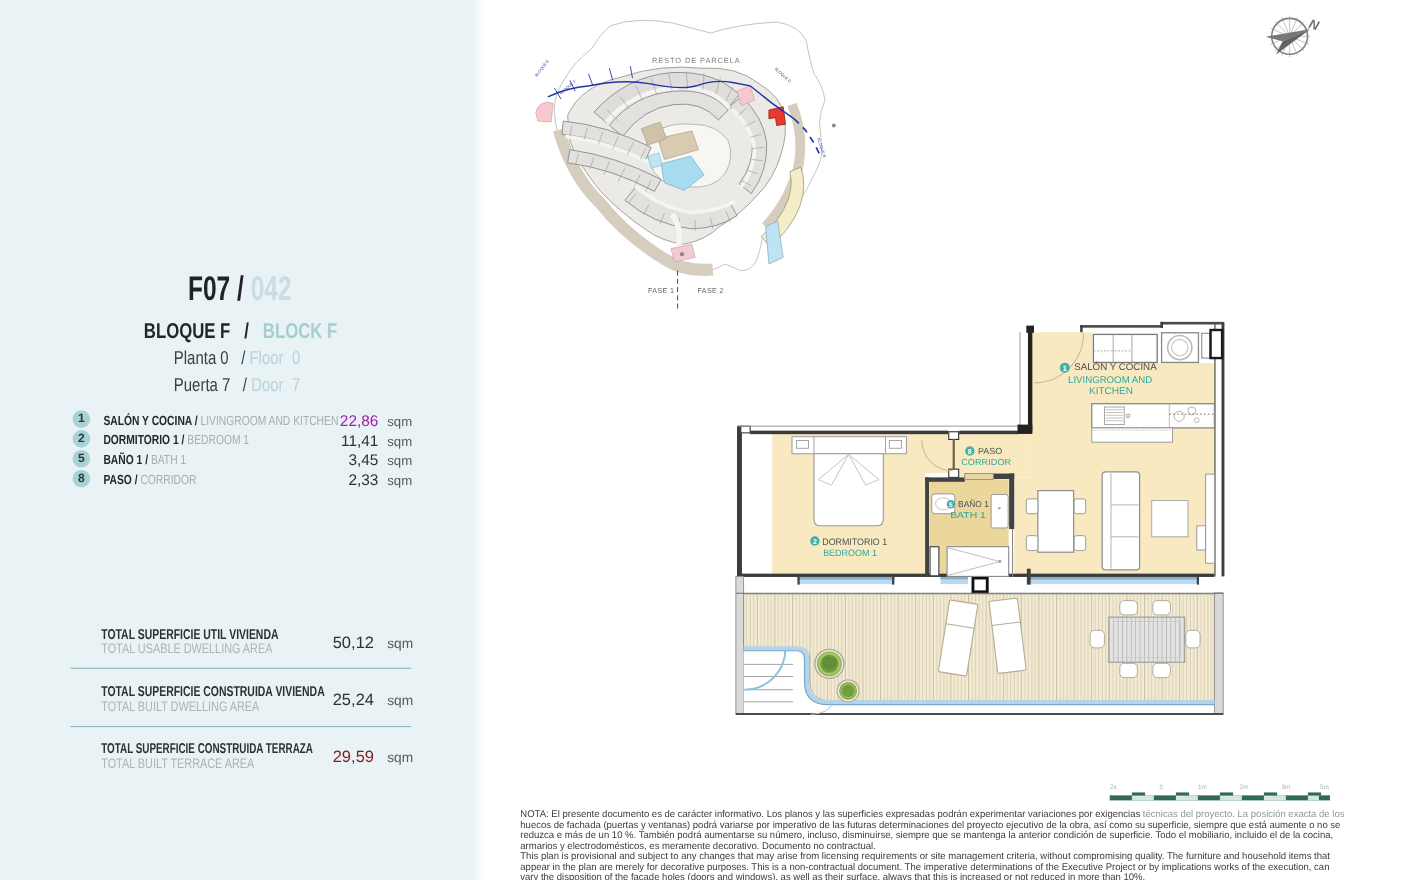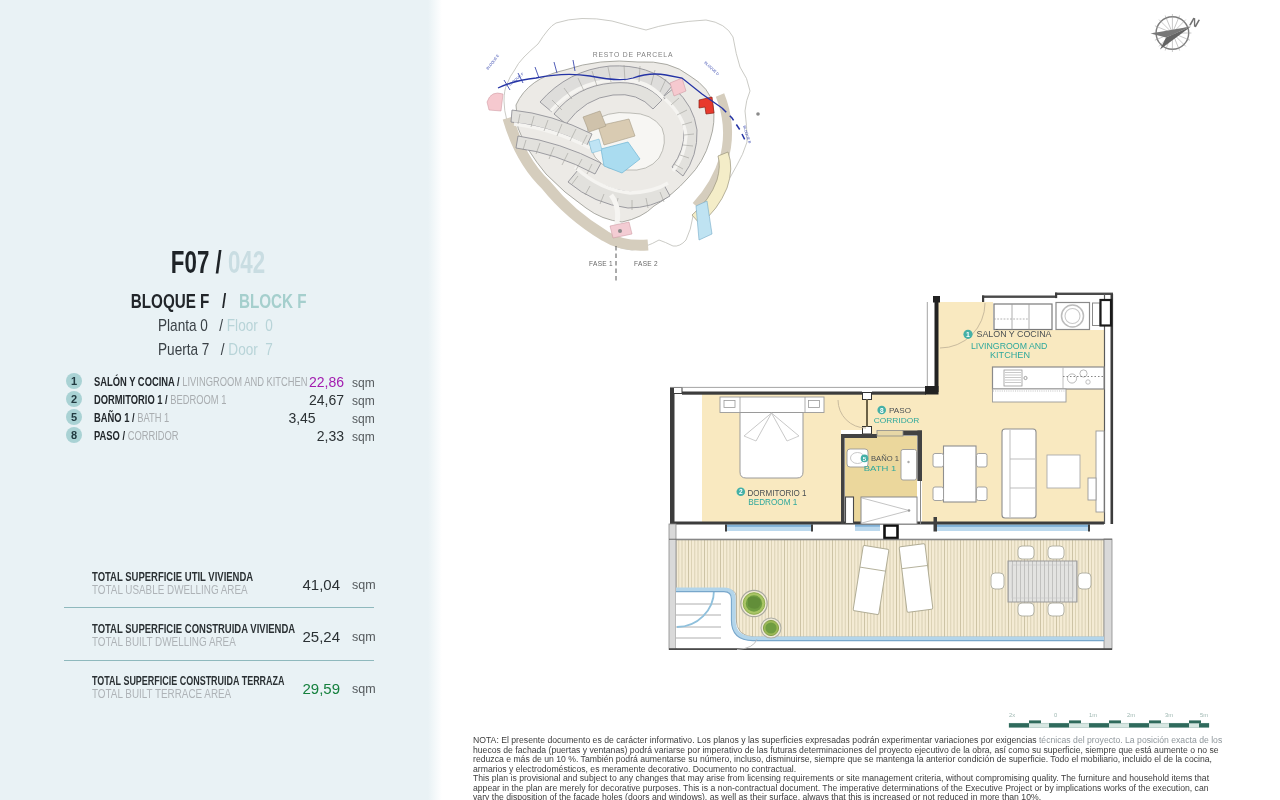--- a/index.html
+++ b/index.html
@@ -25,53 +25,53 @@
 
 <div id="roomlist" class="abs" style="left:0;top:0;">
 
   <div class="abs" style="left:66px;top:373px;width:16px;height:16px;border-radius:50%;background:#a9d2d4;color:#223a41;font-size:11px;font-weight:bold;text-align:center;line-height:16px;">1</div>
   <div class="abs" style="left:94px;top:375px;font-size:12px;white-space:nowrap;transform:scaleX(0.78);transform-origin:0 0;"><b style="color:#23282c;">SALÓN Y COCINA /</b> <span style="color:#a9adb0;">LIVINGROOM AND KITCHEN</span></div>
   <div class="abs" style="left:260px;top:374px;width:84px;text-align:right;font-size:14px;color:#a21caf;">22,86</div>
   <div class="abs" style="left:352px;top:376px;font-size:12px;color:#54595c;">sqm</div>
 
   <div class="abs" style="left:66px;top:391px;width:16px;height:16px;border-radius:50%;background:#a9d2d4;color:#223a41;font-size:11px;font-weight:bold;text-align:center;line-height:16px;">2</div>
   <div class="abs" style="left:94px;top:393px;font-size:12px;white-space:nowrap;transform:scaleX(0.78);transform-origin:0 0;"><b style="color:#23282c;">DORMITORIO 1 /</b> <span style="color:#a9adb0;">BEDROOM 1</span></div>
-  <div class="abs" style="left:260px;top:392px;width:84px;text-align:right;font-size:14px;color:#2b3134;">24,67</div>
+  <div class="abs" style="left:260px;top:392px;width:84px;text-align:right;font-size:14px;color:#2b3134;">11,41</div>
   <div class="abs" style="left:352px;top:394px;font-size:12px;color:#54595c;">sqm</div>
 
   <div class="abs" style="left:66px;top:409px;width:16px;height:16px;border-radius:50%;background:#a9d2d4;color:#223a41;font-size:11px;font-weight:bold;text-align:center;line-height:16px;">5</div>
   <div class="abs" style="left:94px;top:411px;font-size:12px;white-space:nowrap;transform:scaleX(0.78);transform-origin:0 0;"><b style="color:#23282c;">BAÑO 1 /</b> <span style="color:#a9adb0;">BATH 1</span></div>
-  <div class="abs" style="left:260px;top:410px;width:84px;text-align:center;font-size:14px;color:#2b3134;">3,45</div>
+  <div class="abs" style="left:260px;top:410px;width:84px;text-align:right;font-size:14px;color:#2b3134;">3,45</div>
   <div class="abs" style="left:352px;top:412px;font-size:12px;color:#54595c;">sqm</div>
 
   <div class="abs" style="left:66px;top:427px;width:16px;height:16px;border-radius:50%;background:#a9d2d4;color:#223a41;font-size:11px;font-weight:bold;text-align:center;line-height:16px;">8</div>
   <div class="abs" style="left:94px;top:429px;font-size:12px;white-space:nowrap;transform:scaleX(0.78);transform-origin:0 0;"><b style="color:#23282c;">PASO /</b> <span style="color:#a9adb0;">CORRIDOR</span></div>
   <div class="abs" style="left:260px;top:428px;width:84px;text-align:right;font-size:14px;color:#2b3134;">2,33</div>
   <div class="abs" style="left:352px;top:430px;font-size:12px;color:#54595c;">sqm</div>
 </div>
 
 <div id="totals" class="abs" style="left:0;top:0;">
 
   <div class="abs" style="left:92px;top:569px;font-size:13px;font-weight:bold;color:#2b3134;white-space:nowrap;transform:scaleX(0.73);transform-origin:0 0;">TOTAL SUPERFICIE UTIL VIVIENDA</div>
   <div class="abs" style="left:92px;top:583px;font-size:12.5px;color:#aeb3b7;white-space:nowrap;transform:scaleX(0.79);transform-origin:0 0;">TOTAL USABLE DWELLING AREA</div>
-  <div class="abs" style="left:250px;top:576px;width:90px;text-align:right;font-size:15px;color:#2b3134;">41,04</div>
+  <div class="abs" style="left:250px;top:576px;width:90px;text-align:right;font-size:15px;color:#2b3134;">50,12</div>
   <div class="abs" style="left:352px;top:578px;font-size:12.5px;color:#54595c;">sqm</div>
 
   <div class="abs" style="left:64px;top:607px;width:310px;height:1px;background:#8fb9bd;"></div>
 
   <div class="abs" style="left:92px;top:621px;font-size:13px;font-weight:bold;color:#2b3134;white-space:nowrap;transform:scaleX(0.73);transform-origin:0 0;">TOTAL SUPERFICIE CONSTRUIDA VIVIENDA</div>
   <div class="abs" style="left:92px;top:635px;font-size:12.5px;color:#aeb3b7;white-space:nowrap;transform:scaleX(0.79);transform-origin:0 0;">TOTAL BUILT DWELLING AREA</div>
   <div class="abs" style="left:250px;top:628px;width:90px;text-align:right;font-size:15px;color:#2b3134;">25,24</div>
   <div class="abs" style="left:352px;top:630px;font-size:12.5px;color:#54595c;">sqm</div>
 
   <div class="abs" style="left:64px;top:660px;width:310px;height:1px;background:#8fb9bd;"></div>
 
   <div class="abs" style="left:92px;top:673px;font-size:13px;font-weight:bold;color:#2b3134;white-space:nowrap;transform:scaleX(0.69);transform-origin:0 0;">TOTAL SUPERFICIE CONSTRUIDA TERRAZA</div>
   <div class="abs" style="left:92px;top:687px;font-size:12.5px;color:#aeb3b7;white-space:nowrap;transform:scaleX(0.79);transform-origin:0 0;">TOTAL BUILT TERRACE AREA</div>
-  <div class="abs" style="left:250px;top:680px;width:90px;text-align:right;font-size:15px;color:#15803d;">29,59</div>
+  <div class="abs" style="left:250px;top:680px;width:90px;text-align:right;font-size:15px;color:#7f1d1d;">29,59</div>
   <div class="abs" style="left:352px;top:682px;font-size:12.5px;color:#54595c;">sqm</div>
 </div>
 
 <div class="abs" style="left:0;top:0;">
 <svg id="plan" width="1280" height="800" viewBox="0 0 1280 800">
 <defs>
   <pattern id="deckp" width="16" height="10" patternUnits="userSpaceOnUse">
     <rect width="16" height="10" fill="#f4ebd4"></rect>
     <rect x="0" width="0.9" height="10" fill="#c9bfa0"></rect>
     <rect x="3.2" width="0.8" height="10" fill="#d6ccae"></rect>

